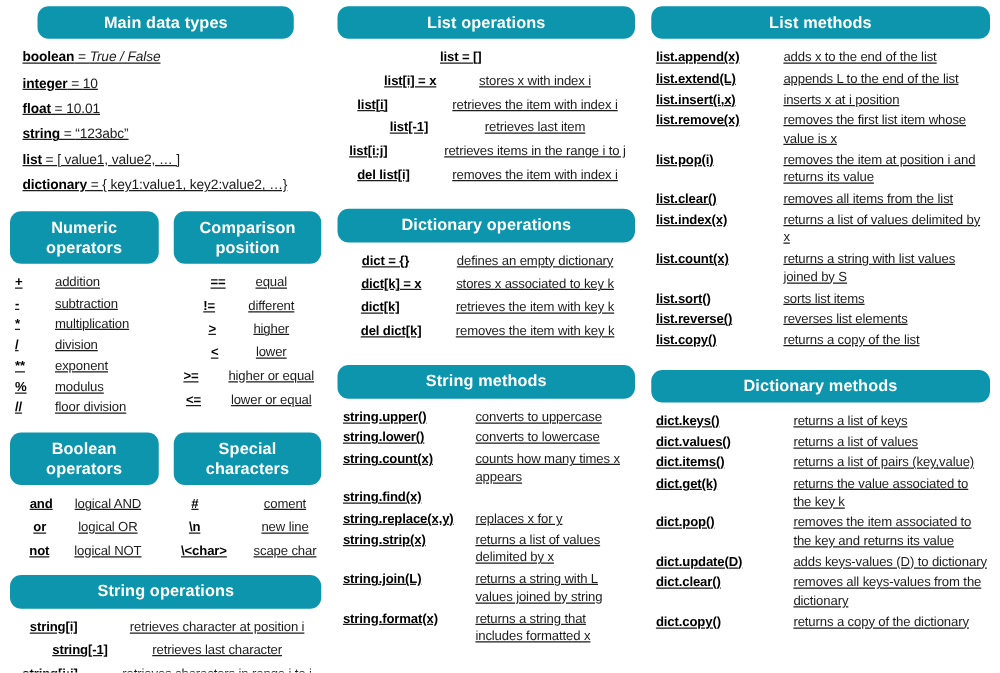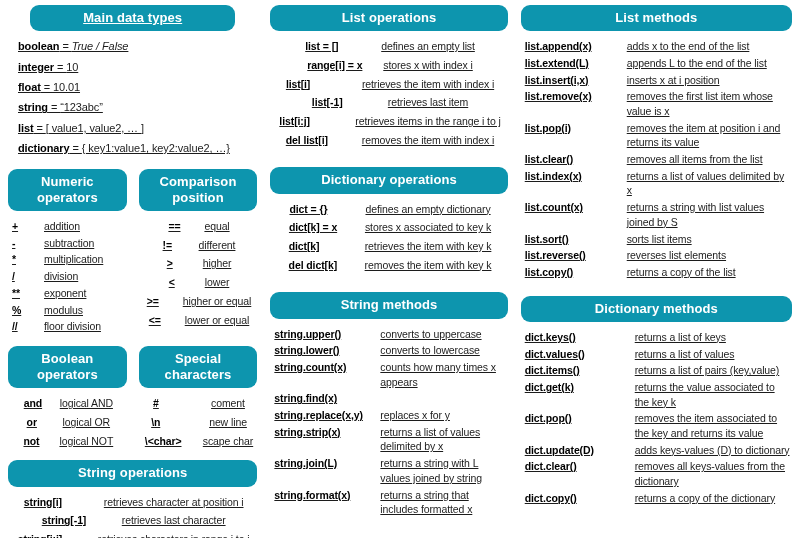--- a/index.html
+++ b/index.html
@@ -14,21 +14,21 @@
   .col{ display:flex; flex-direction:column; }
   .col-left{ width:250px; }
   .col-mid{ width:238px; }
   .col-right{ width:272px; }
 
   .hdr{
     background:var(--teal); color:#fff; border-radius:9px;
     text-align:center; font-size:13px; font-weight:600;
     padding:5px 6px; line-height:1.25; letter-spacing:.1px;
   }
-  .hdr-inset{ margin:0 22px;text-decoration:underline; }
+  .hdr-inset{ margin:0 22px; }
 
   .rows{
     display:flex; flex-direction:column; gap:2px;
     padding:8px 2px 4px 4px; font-size:10.5px; letter-spacing:-0.1px; line-height:1.4;text-decoration:underline;
   }
   .rows.loose{ gap:4px;align-items:center; }
 
   .row.def, .row.op{
     display:grid; grid-template-columns:var(--termw) 1fr; column-gap:6px;
     align-items:start;
@@ -198,24 +198,23 @@
         </div>
     </section>
   </div>
 
   <div class="col col-mid">
     <section class="mb-lg">
       <div class="hdr">List operations</div>
       <div class="rows loose w-listops">
           <div class="row def">
             <span class="term">list = []</span>
-            <span class="desc">defines an empty list</span>
-          </div>
-          <div class="row def">
-            <span class="term">range[i] = x</span>
+          </div>
+          <div class="row def">
+            <span class="term">list[i] = x</span>
             <span class="desc">stores x with index i</span>
           </div>
           <div class="row def">
             <span class="term">list[i]</span>
             <span class="desc">retrieves the item with index i</span>
           </div>
           <div class="row def">
             <span class="term">list[-1]</span>
             <span class="desc">retrieves last item</span>
           </div>

